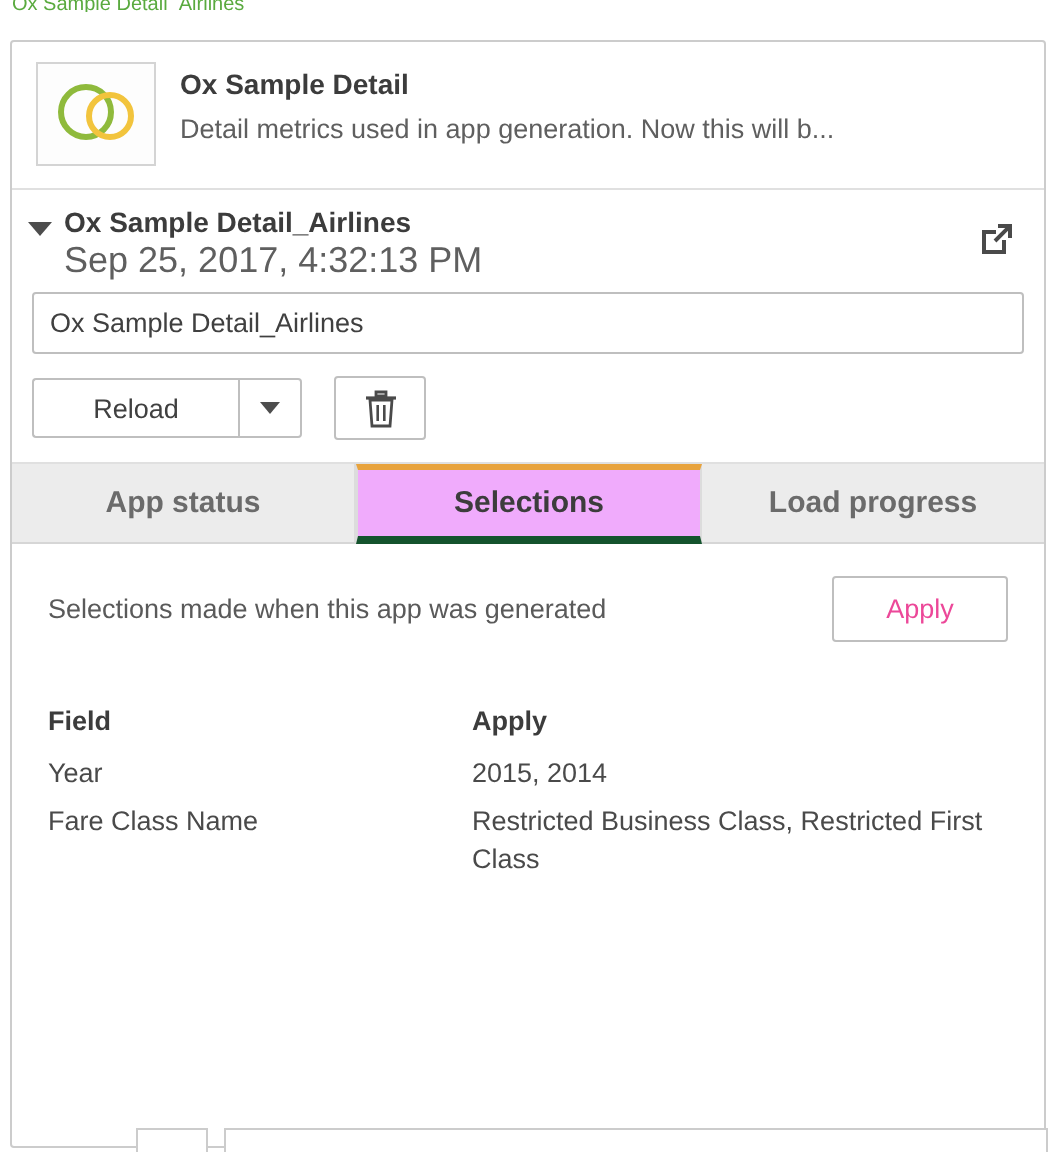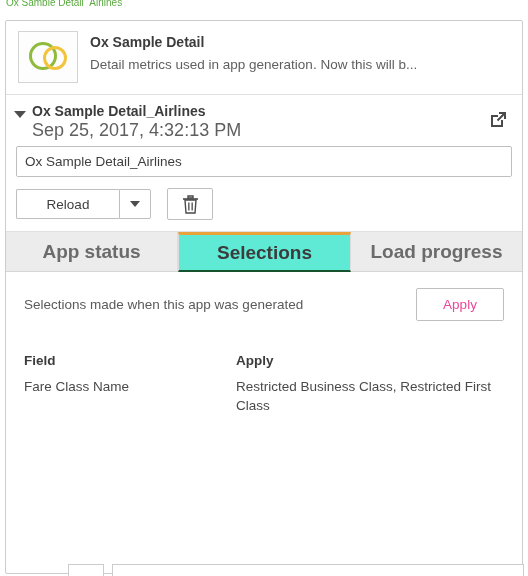--- a/index.html
+++ b/index.html
@@ -203,35 +203,35 @@
     display: flex;
     border-top: 1px solid #e0e0e0;
     background: #eeeeee;
     height: 40px;
   }
   .tab {
     flex: 1;
     display: flex;
     align-items: center;
     justify-content: center;
-    font-size: 19px;
+    font-size: 15px;
     color: #6b6b6b;
     background: #ececec;
     border-right: 1px solid #dcdcdc;
     border-bottom: 1px solid #d6d6d6;
     cursor: pointer;
     box-sizing: border-box;
     font-weight: bold;
   }
   .tab:last-child { border-right: none; }
   .tab.active {
-    background: #5eead4;
+    background: #f0abfc;
     color: #3c3c3c;
     border-top: 3px solid #e8a33d;
-    border-bottom: 2px solid #14532d;
+    border-bottom: 4px solid #14532d;
     border-left: 1px solid #dcdcdc;
   }
 
   
   .tab-body {
     flex: 1;
     padding: 16px 18px 0 18px;
     box-sizing: border-box;
     position: relative;
   }
@@ -373,20 +373,24 @@
 
     <table class="sel-table">
       <thead>
         <tr>
           <th class="col-field">Field</th>
           <th>Apply</th>
         </tr>
       </thead>
       <tbody>
         <tr>
+          <td>Year</td>
+          <td>2015, 2014</td>
+        </tr>
+        <tr>
           <td>Fare Class Name</td>
           <td>Restricted Business Class, Restricted First Class</td>
         </tr>
       </tbody>
     </table>
   </div>
 </div>
 
 <div class="bottom-bar">
   <div class="bb-seg bb-left"></div>

